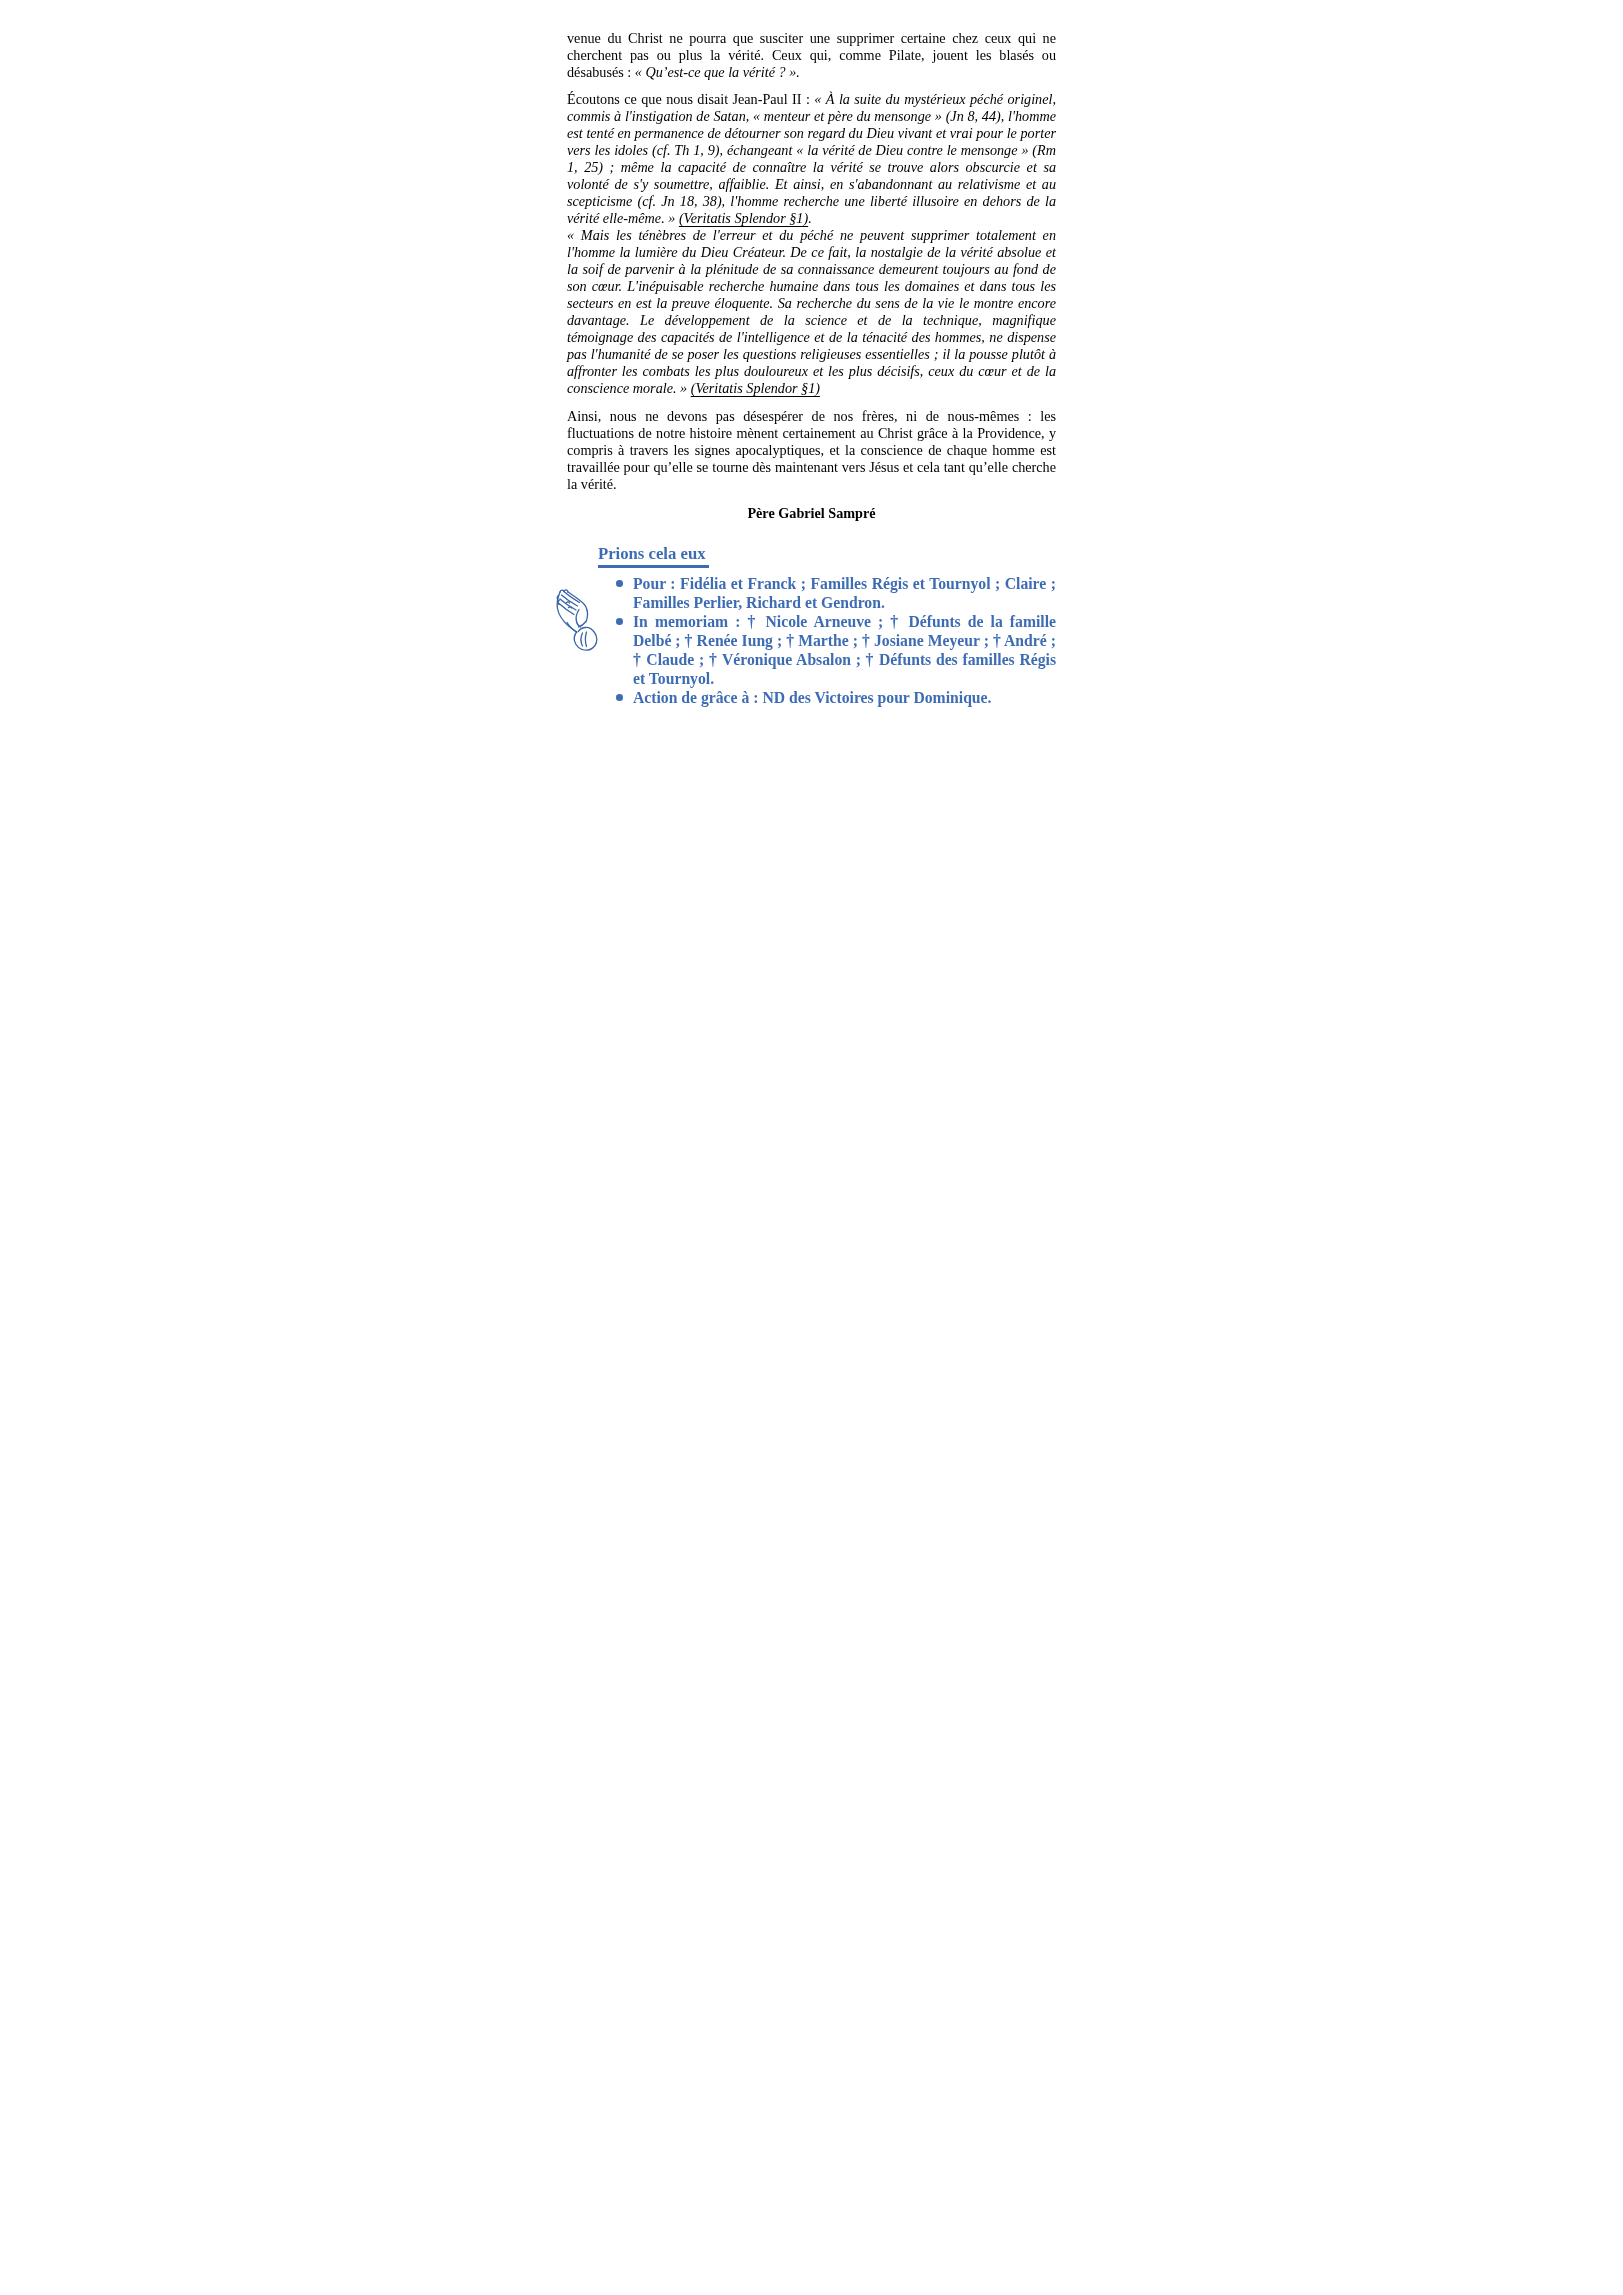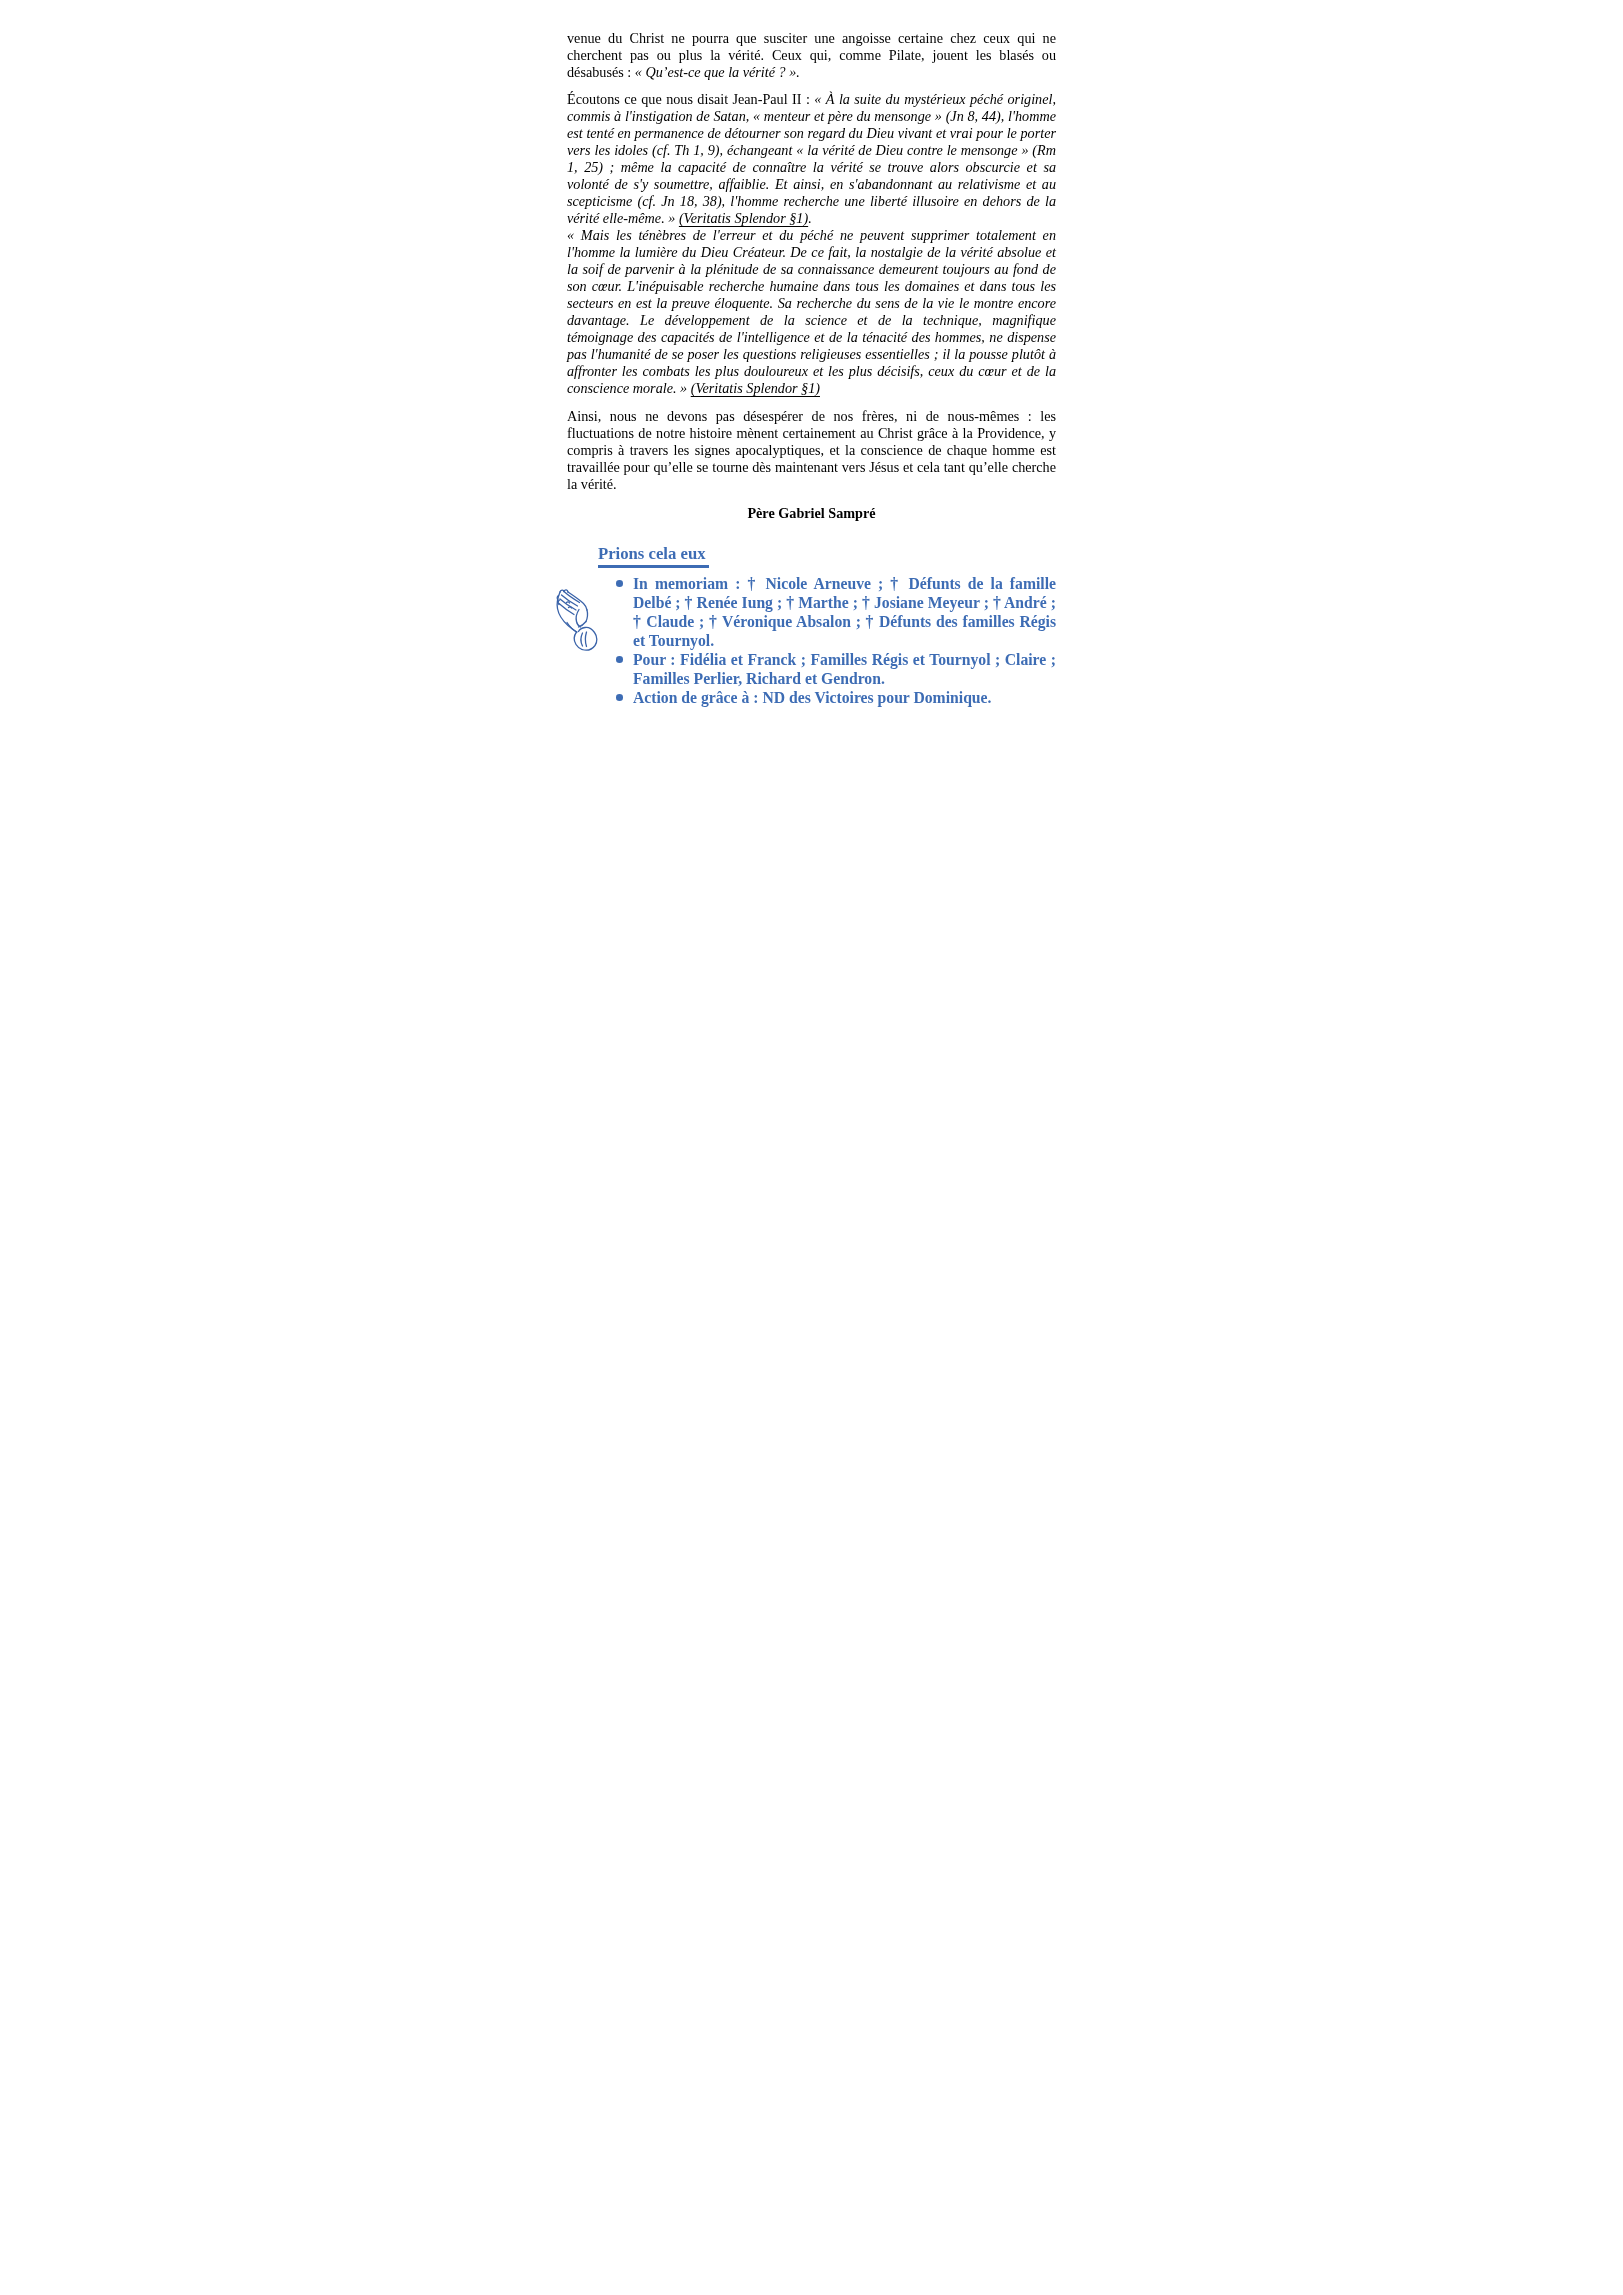--- a/index.html
+++ b/index.html
@@ -80,40 +80,40 @@
     height:68px;
   }
 </style>
 </head>
 <body>
 
 <div class="page">
 
   <article>
 
-    <p class="para"><span>venue du Christ ne pourra que susciter une angoisse certaine chez ceux qui ne cherchent pas ou plus la vérité. Ceux qui, comme Pilate, jouent les blasés ou désabusés : </span><span class="it">« Qu’est-ce que la vérité ? ».</span></p>
+    <p class="para"><span>venue du Christ ne pourra que susciter une supprimer certaine chez ceux qui ne cherchent pas ou plus la vérité. Ceux qui, comme Pilate, jouent les blasés ou désabusés : </span><span class="it">« Qu’est-ce que la vérité ? ».</span></p>
 
     <p class="para gap"><span>Écoutons ce que nous disait Jean-Paul II :  </span><span class="it">« À la suite du mystérieux péché originel, commis à l'instigation de Satan, « menteur et père du mensonge » (Jn 8, 44), l'homme est tenté en permanence de détourner son regard du Dieu vivant et vrai pour le porter vers les idoles (cf. Th 1, 9), échangeant « la vérité de Dieu contre le mensonge » (Rm 1, 25) ; même la capacité de connaître la vérité se trouve alors obscurcie et sa volonté de s'y soumettre, affaiblie. Et ainsi, en s'abandonnant au relativisme et au scepticisme (cf. Jn 18, 38), l'homme recherche une liberté illusoire en dehors de la vérité elle-même. » </span><span class="it ref">(Veritatis Splendor §1)</span><span class="it">.</span></p>
 
 
     <p class="para"><span class="it">« Mais les ténèbres de l'erreur et du péché ne peuvent supprimer totalement en l'homme la lumière du Dieu Créateur. De ce fait, la nostalgie de la vérité absolue et la soif de parvenir à la plénitude de sa connaissance demeurent toujours au fond de son cœur. L'inépuisable recherche humaine dans tous les domaines et dans tous les secteurs en est la preuve éloquente. Sa recherche du sens de la vie le montre encore davantage. Le développement de la science et de la technique, magnifique témoignage des capacités de l'intelligence et de la ténacité des hommes, ne dispense pas l'humanité de se poser les questions religieuses essentielles ; il la pousse plutôt à affronter les combats les plus douloureux et les plus décisifs, ceux du cœur et de la conscience morale. » </span><span class="it ref">(Veritatis Splendor §1)</span></p>
 
     <p class="para gap"><span>Ainsi, nous ne devons pas désespérer de nos frères, ni de nous-mêmes : les fluctuations de notre histoire mènent certainement au Christ grâce à la Providence, y compris à travers les signes apocalyptiques, et la conscience de chaque homme est travaillée pour qu’elle se tourne dès maintenant vers Jésus et cela tant qu’elle cherche la vérité.</span></p>
 
     <p class="signature">Père Gabriel Sampré</p>
 
   </article>
 
   <section class="prayer">
 
     <h2 class="prayer-heading"><span class="hu">Prions cela eux</span></h2>
 
     <ul class="prayer-list">
+      <li><span class="dot"></span><span>Pour : Fidélia et Franck ; Familles Régis et Tournyol ; Claire ; Familles Perlier, Richard et Gendron.</span></li>
       <li><span class="dot"></span><span>In memoriam : † Nicole Arneuve ; † Défunts de la famille Delbé ; † Renée Iung ; † Marthe ; † Josiane Meyeur ; † André ; † Claude ; † Véronique Absalon ; † Défunts des familles Régis et Tournyol.</span></li>
-      <li><span class="dot"></span><span>Pour : Fidélia et Franck ; Familles Régis et Tournyol ; Claire ; Familles Perlier, Richard et Gendron.</span></li>
       <li><span class="dot"></span><span>Action de grâce à : ND des Victoires pour Dominique.</span></li>
     </ul>
 
   </section>
 
   <svg class="hands" viewBox="0 0 100 132" xmlns="http://www.w3.org/2000/svg" aria-hidden="true">
     <g fill="none" stroke="#3A63A9" stroke-width="2.6" stroke-linecap="round" stroke-linejoin="round">
       <path d="M14,10 C10,20 7,33 9,43 C11,55 19,67 30,77 C36,82 41,86 47,90"></path>
       <path d="M14,10 C15,5.5 21,4.5 22,9"></path>
       <path d="M22,9 C24,4.5 29,5 30,10"></path>

